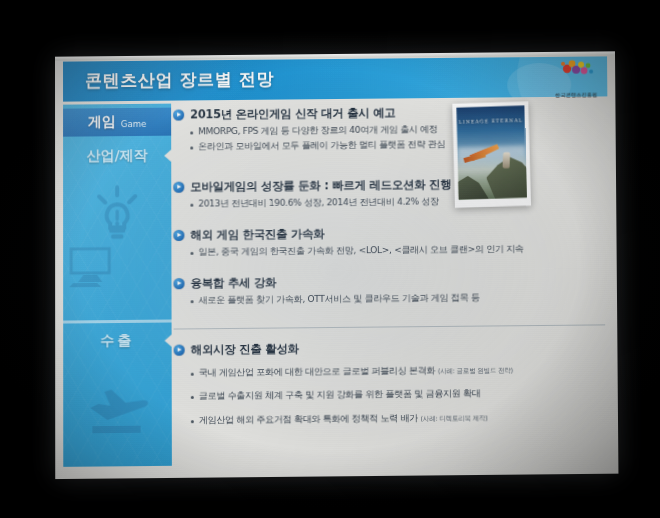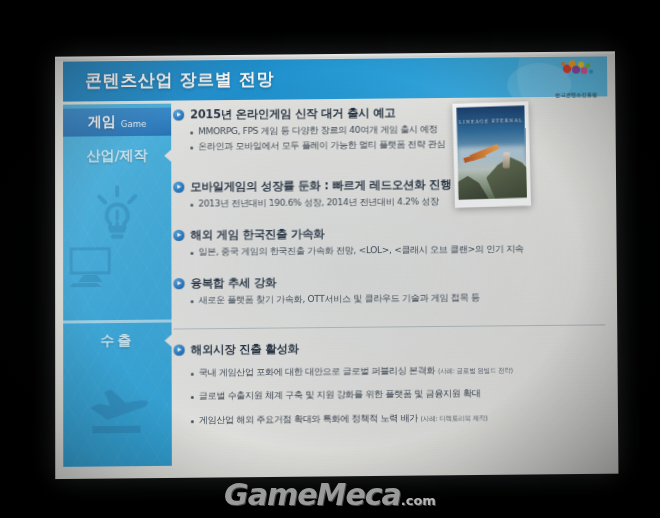--- a/index.html
+++ b/index.html
@@ -284,17 +284,14 @@
         <div class="poster-title">LINEAGE ETERNAL</div>
       </div>
     </div>
 
     <div class="slide-grain"></div>
     <div class="slide-sheen"></div>
   </div>
 
   <div class="vignette"></div>
 
-  <div class="watermark">
-    <span class="wm-text">GameMeca</span><span class="wm-text wm-dom">.com</span>
-  </div>
 
 </div>
 
 </body></html>

